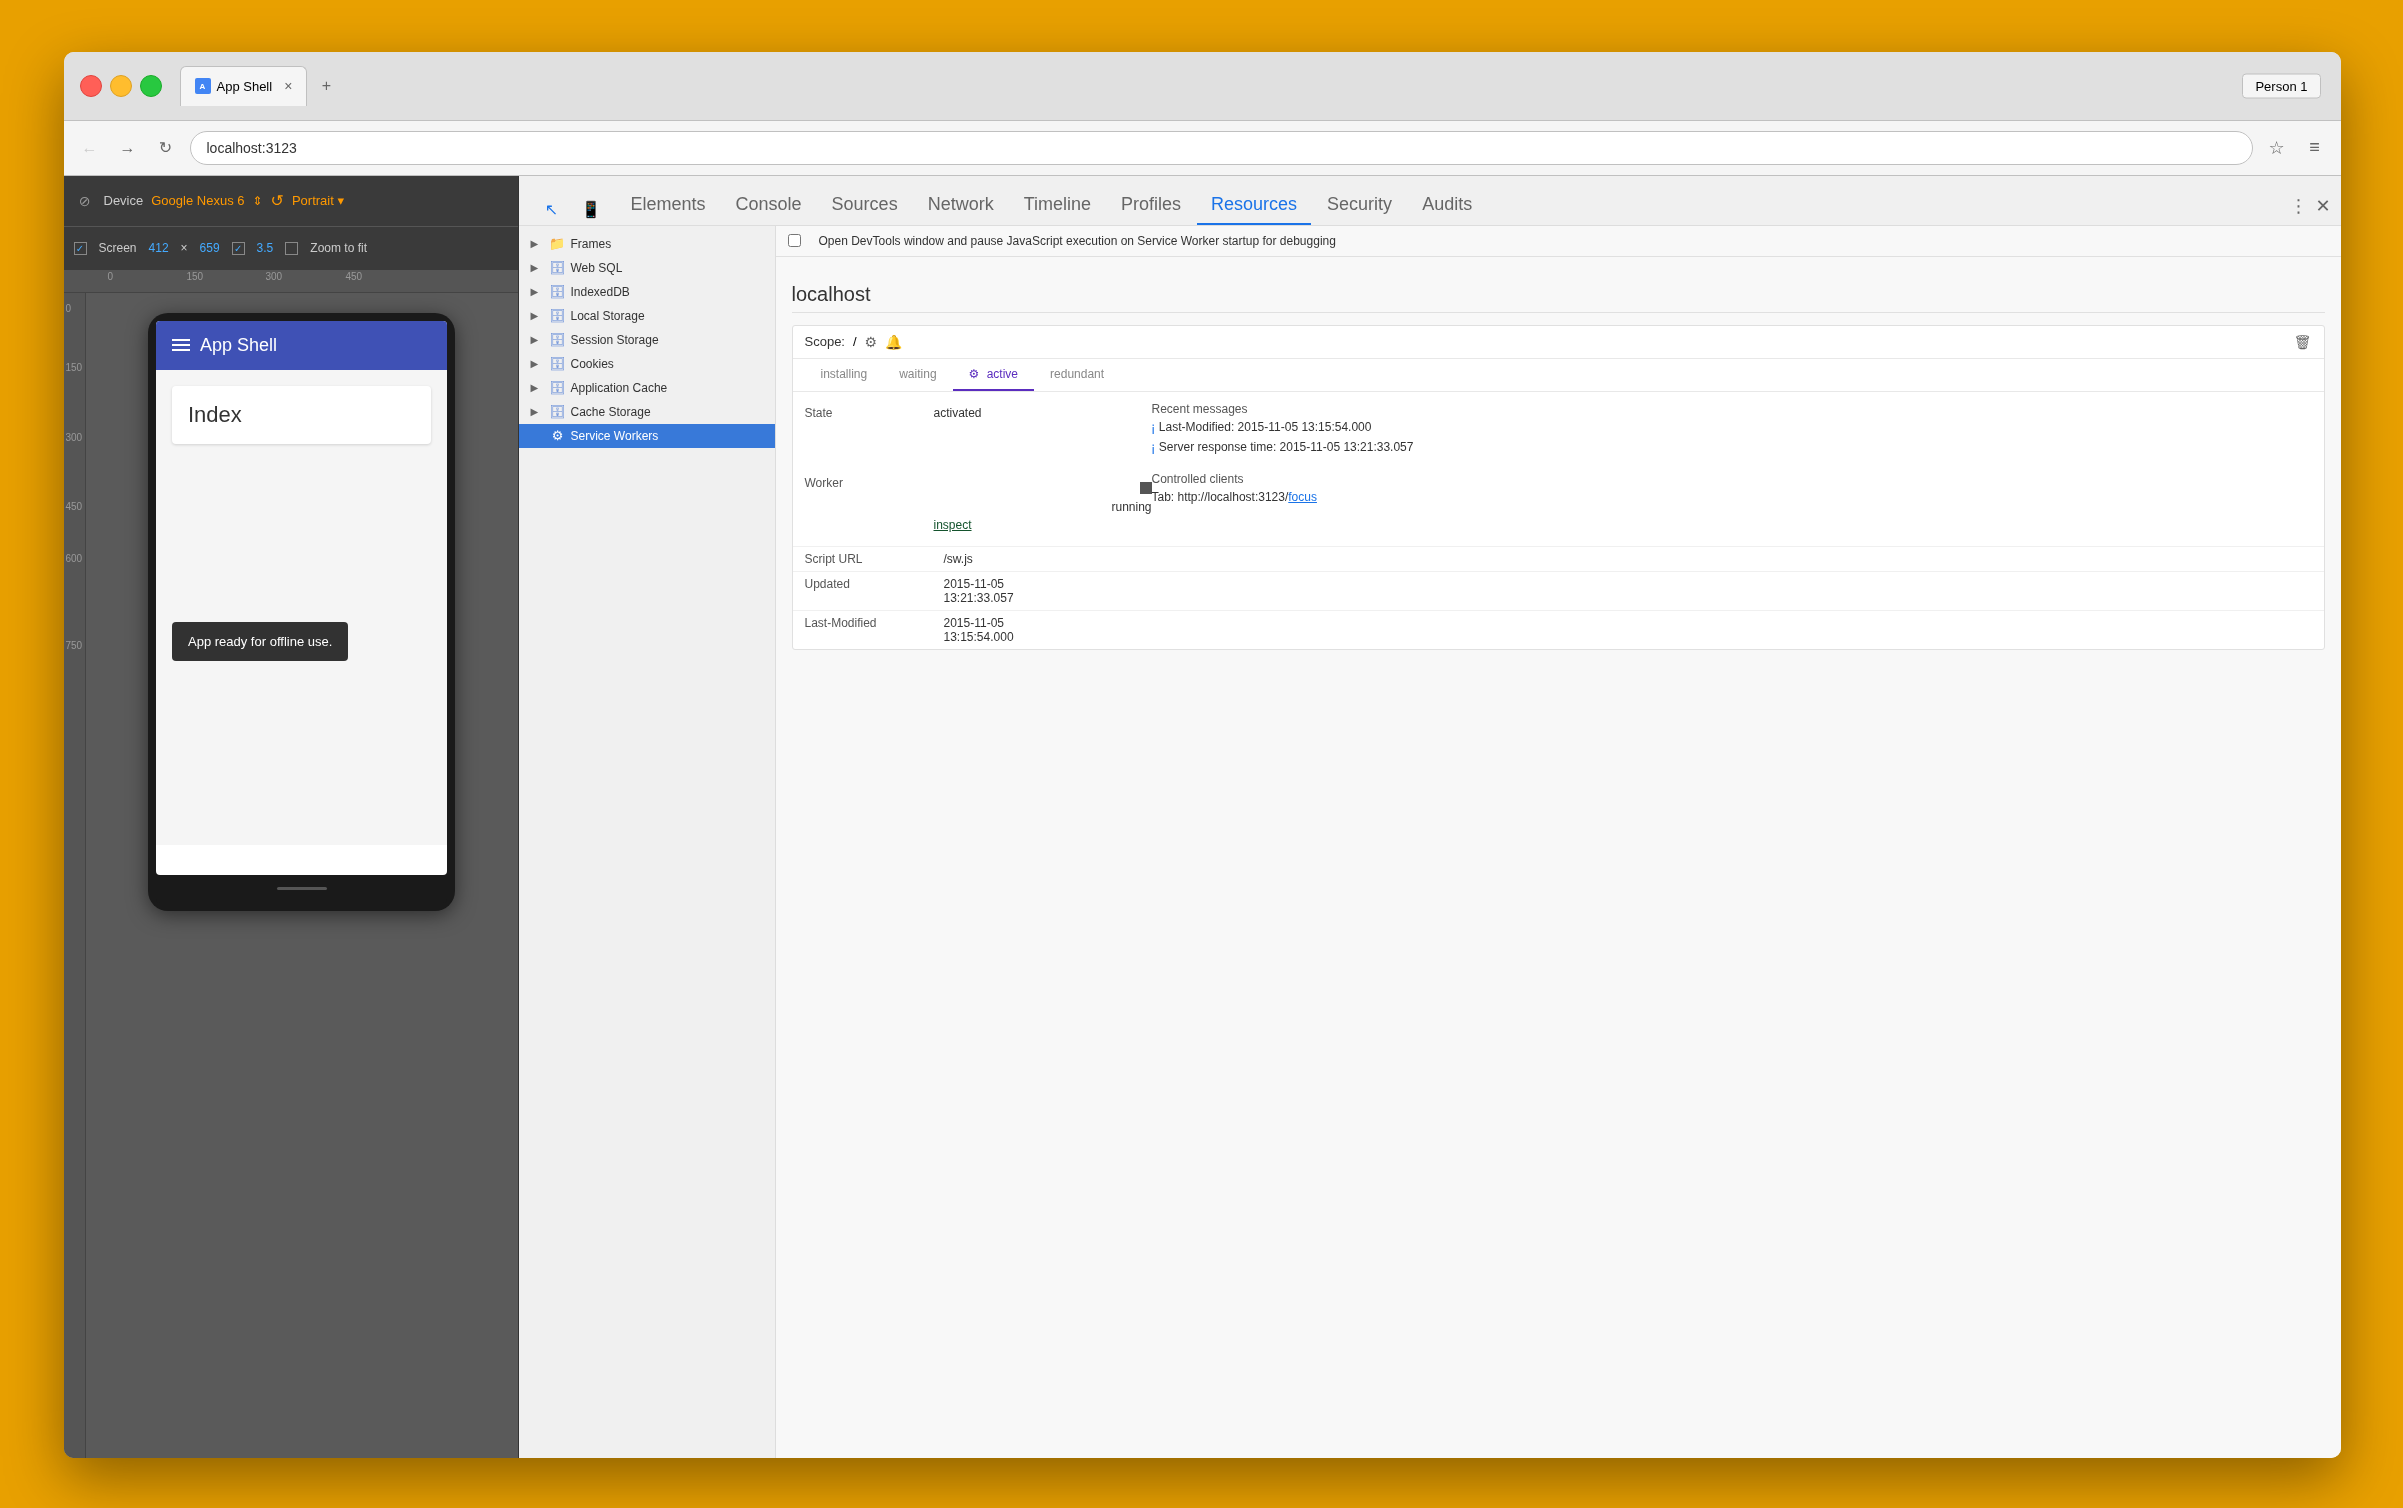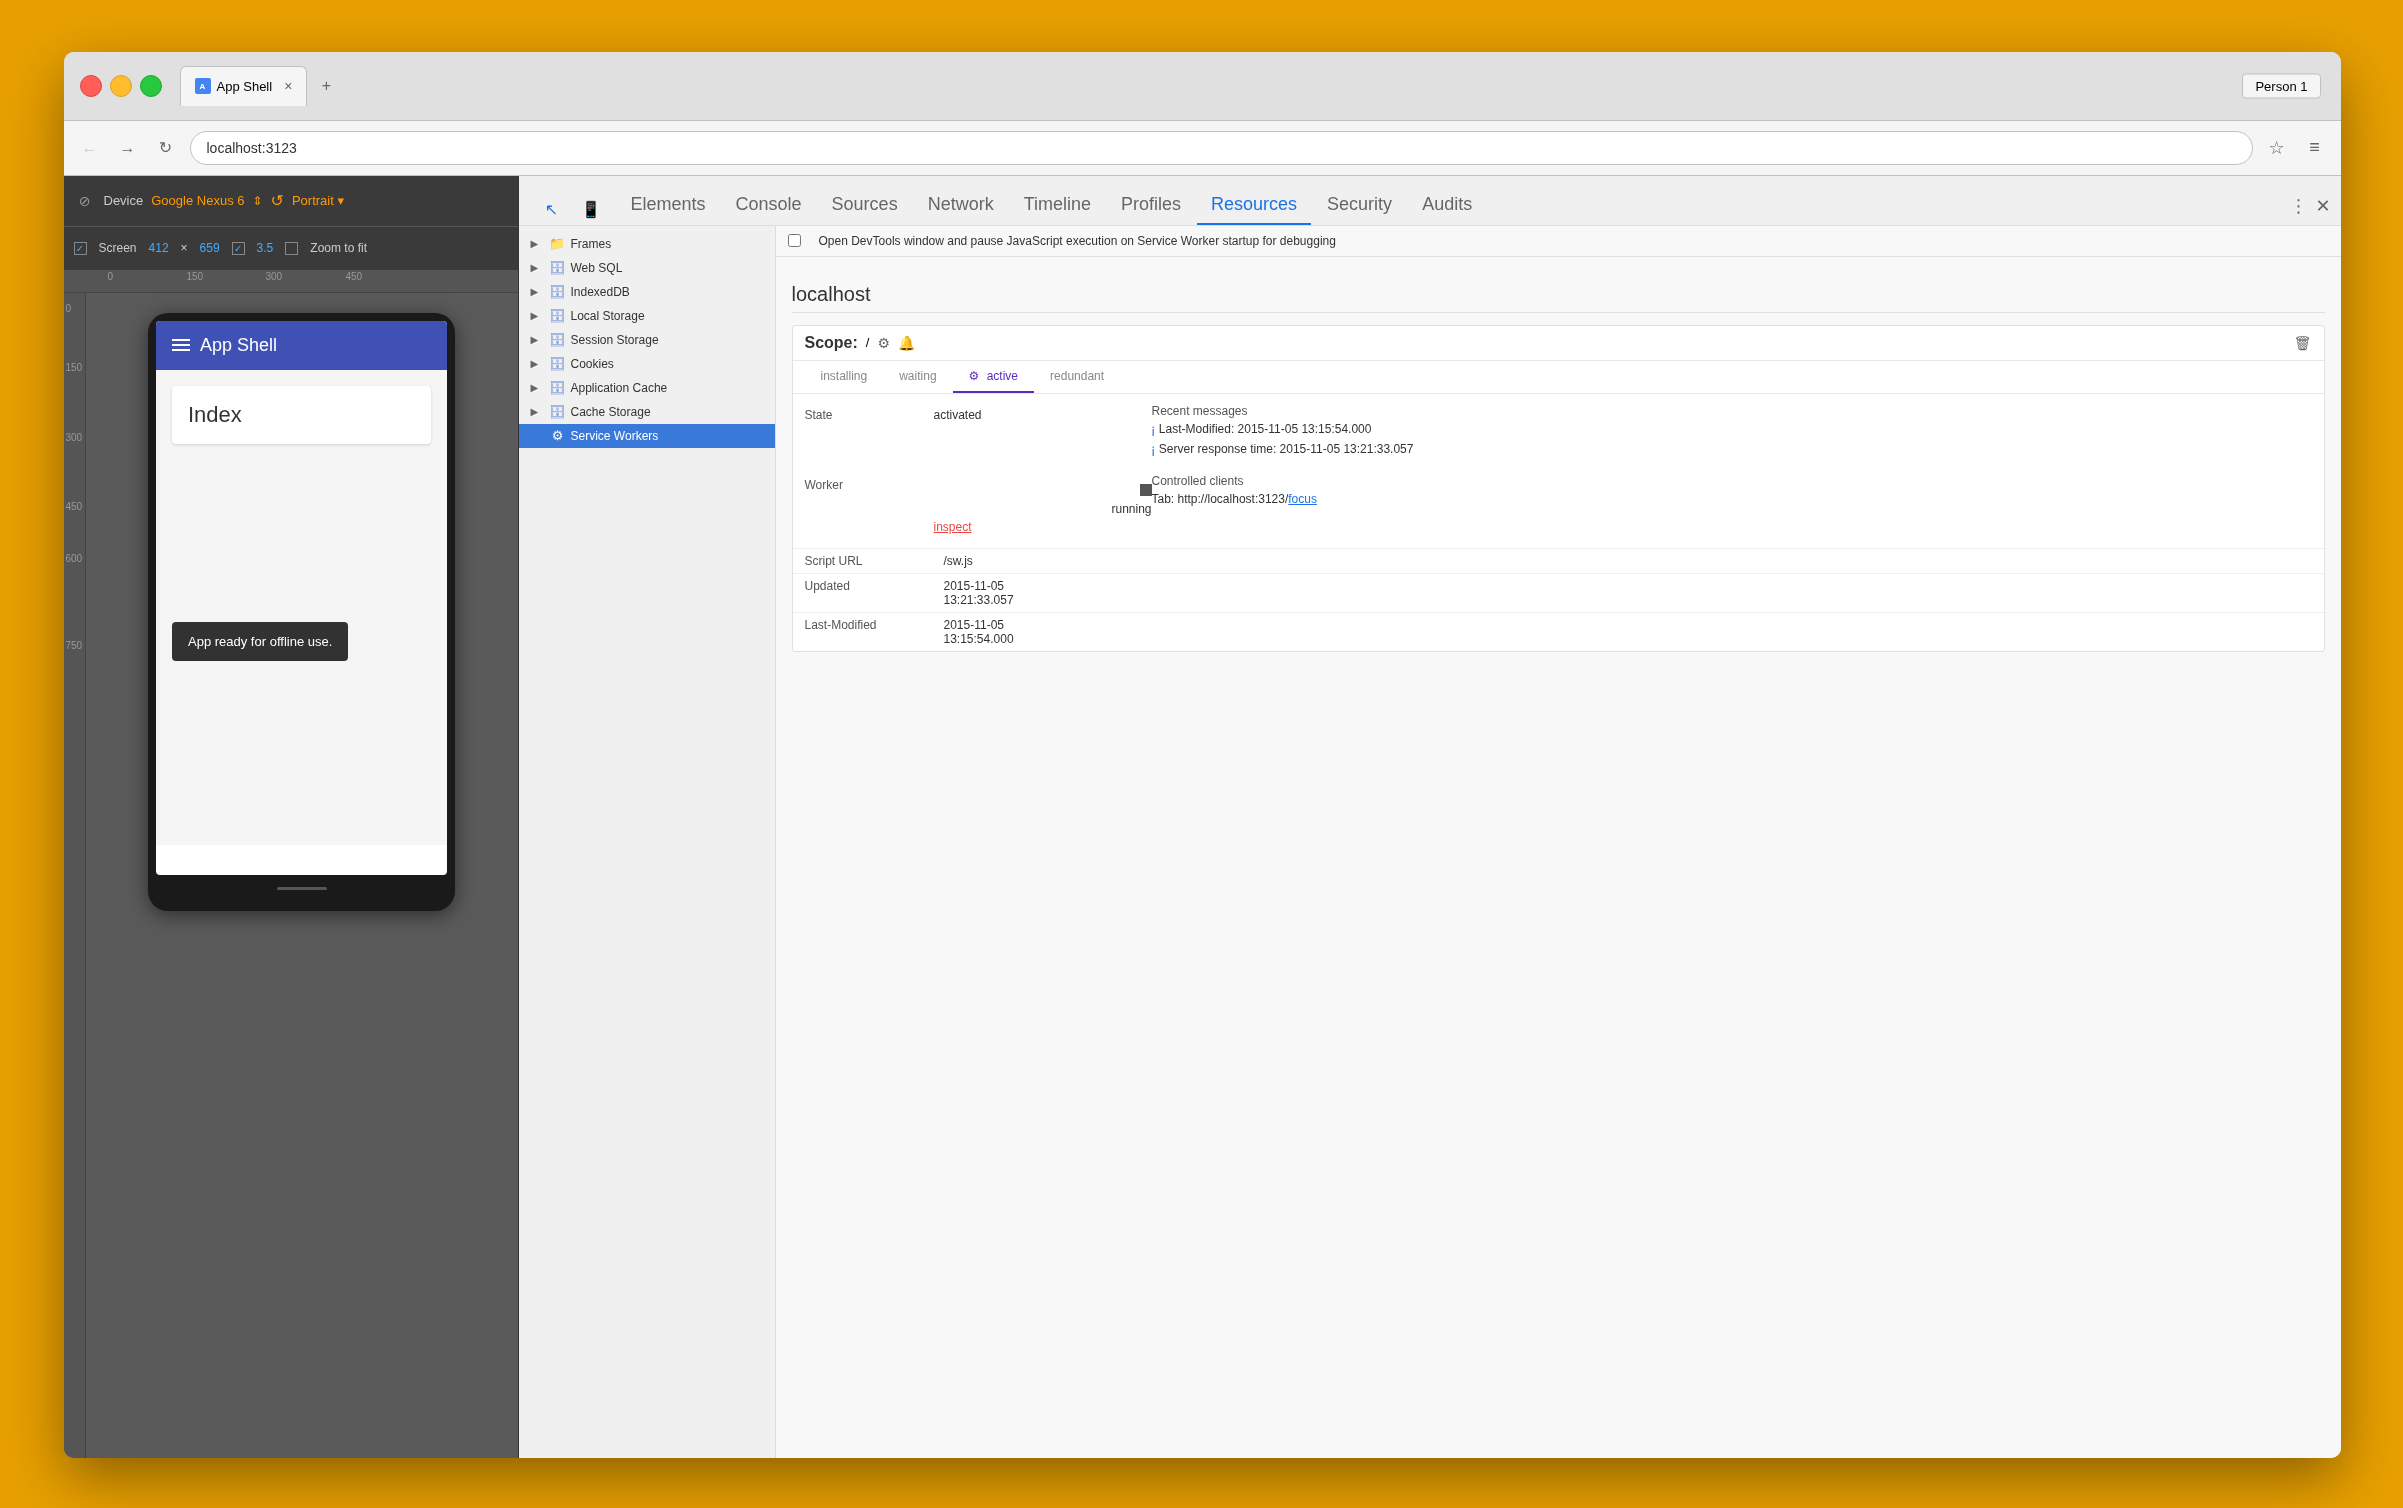--- a/index.html
+++ b/index.html
@@ -486,22 +486,22 @@
       border-radius: 3px;
     }
     .sw-scope-bar {
       display: flex;
       align-items: center;
       padding: 8px 12px;
       border-bottom: 1px solid #e8e8e8;
       gap: 8px;
     }
     .scope-label {
-      font-size: 16px;
-      font-weight: 700;
+      font-size: 13px;
+      font-weight: 400;
       color: #333;
     }
     .scope-icon {
       color: #666;
       font-size: 14px;
     }
     .scope-delete {
       margin-left: auto;
       color: #666;
       font-size: 14px;
@@ -545,21 +545,21 @@
     }
     .worker-stop-btn {
       width: 12px;
       height: 12px;
       background: #555;
       display: inline-block;
       flex-shrink: 0;
       margin-top: 2px;
     }
     .worker-running { font-size: 12px; color: #333; }
-    .worker-inspect { font-size: 12px; color: #ef4444; text-decoration: underline; cursor: pointer; }
+    .worker-inspect { font-size: 12px; color: #14532d; text-decoration: underline; cursor: pointer; }
     .recent-messages-label {
       font-size: 12px;
       color: #555;
       margin-bottom: 4px;
     }
     .message-item {
       font-size: 12px;
       color: #333;
       display: flex;
       align-items: flex-start;

